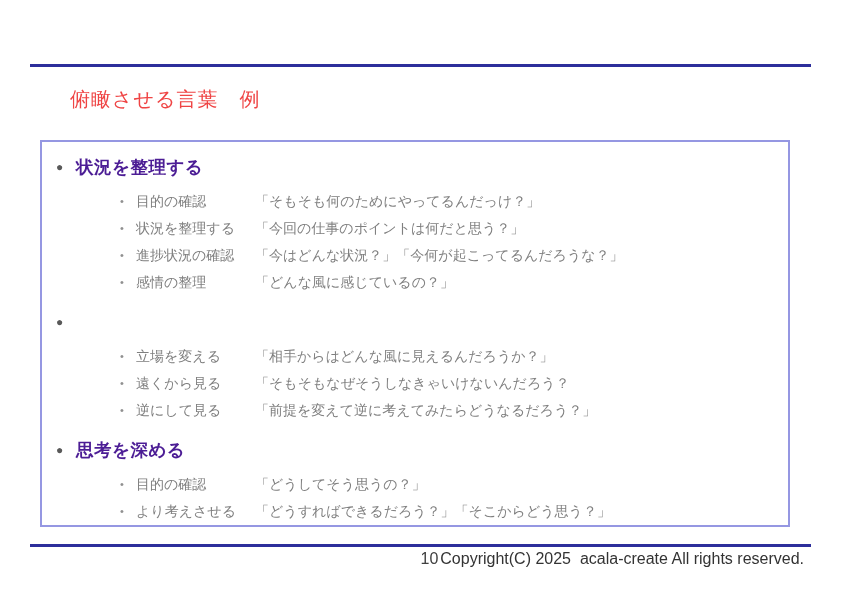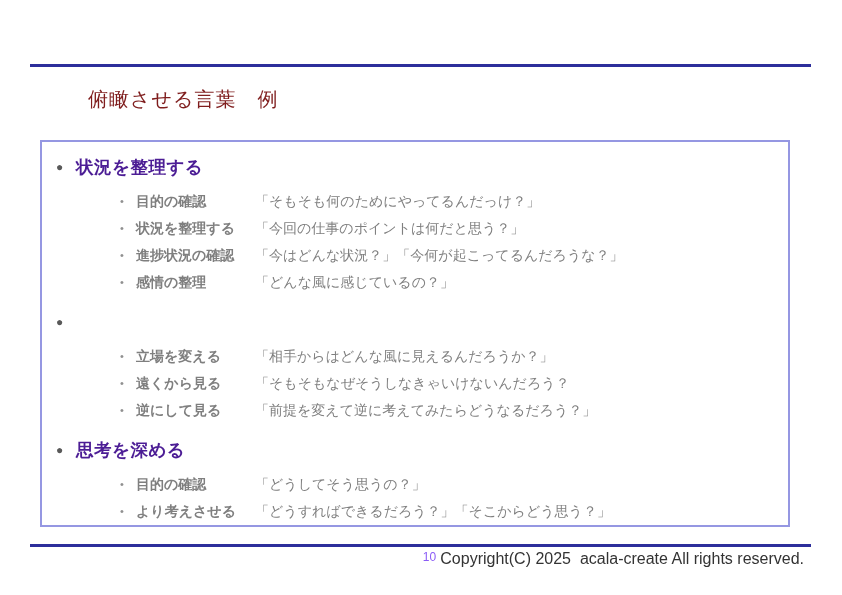--- a/index.html
+++ b/index.html
@@ -16,24 +16,24 @@
   }
   .rule {
     position: absolute;
     left: 30px; width: 781px; height: 3px;
     background: #2D2E9B;
   }
   .rule-top { top: 64px; }
   .rule-bottom { top: 544px; }
   .slide-title {
     position: absolute;
-    left: 88px; top: 86px;
+    left: 70px; top: 86px;
     font-size: 20px;
     letter-spacing: 1px;
-    color: #7f1d1d;
+    color: #ef4444;
     white-space: pre;
   }
   .content-box {
     position: absolute;
     left: 40px; top: 140px;
     width: 750px; height: 387px;
     border: 2px solid #9597E2;
     background: #ffffff;
     padding: 12px 16px 0 14px;
   }
@@ -70,33 +70,32 @@
     flex: 0 0 16px;
     width: 16px;
     font-size: 11px;
     color: #909090;
     line-height: 27px;
   }
   .item-label {
     flex: 0 0 119px;
     width: 119px;
     white-space: nowrap;
-    font-weight: bold;
   }
   .item-quote {
     flex: 1;
     white-space: nowrap;
   }
   .footer-page-number {
     position: absolute;
     left: 0; top: 550px;
     width: 100%;
     text-align: center;
-    font-size: 12px;
-    color: #8b5cf6;
+    font-size: 16px;
+    color: #404040;
     padding-left: 17px;
   }
   .footer-copyright {
     position: absolute;
     right: 38px; top: 550px;
     font-size: 16px;
     color: #333333;
     white-space: pre;
   }
 </style>

